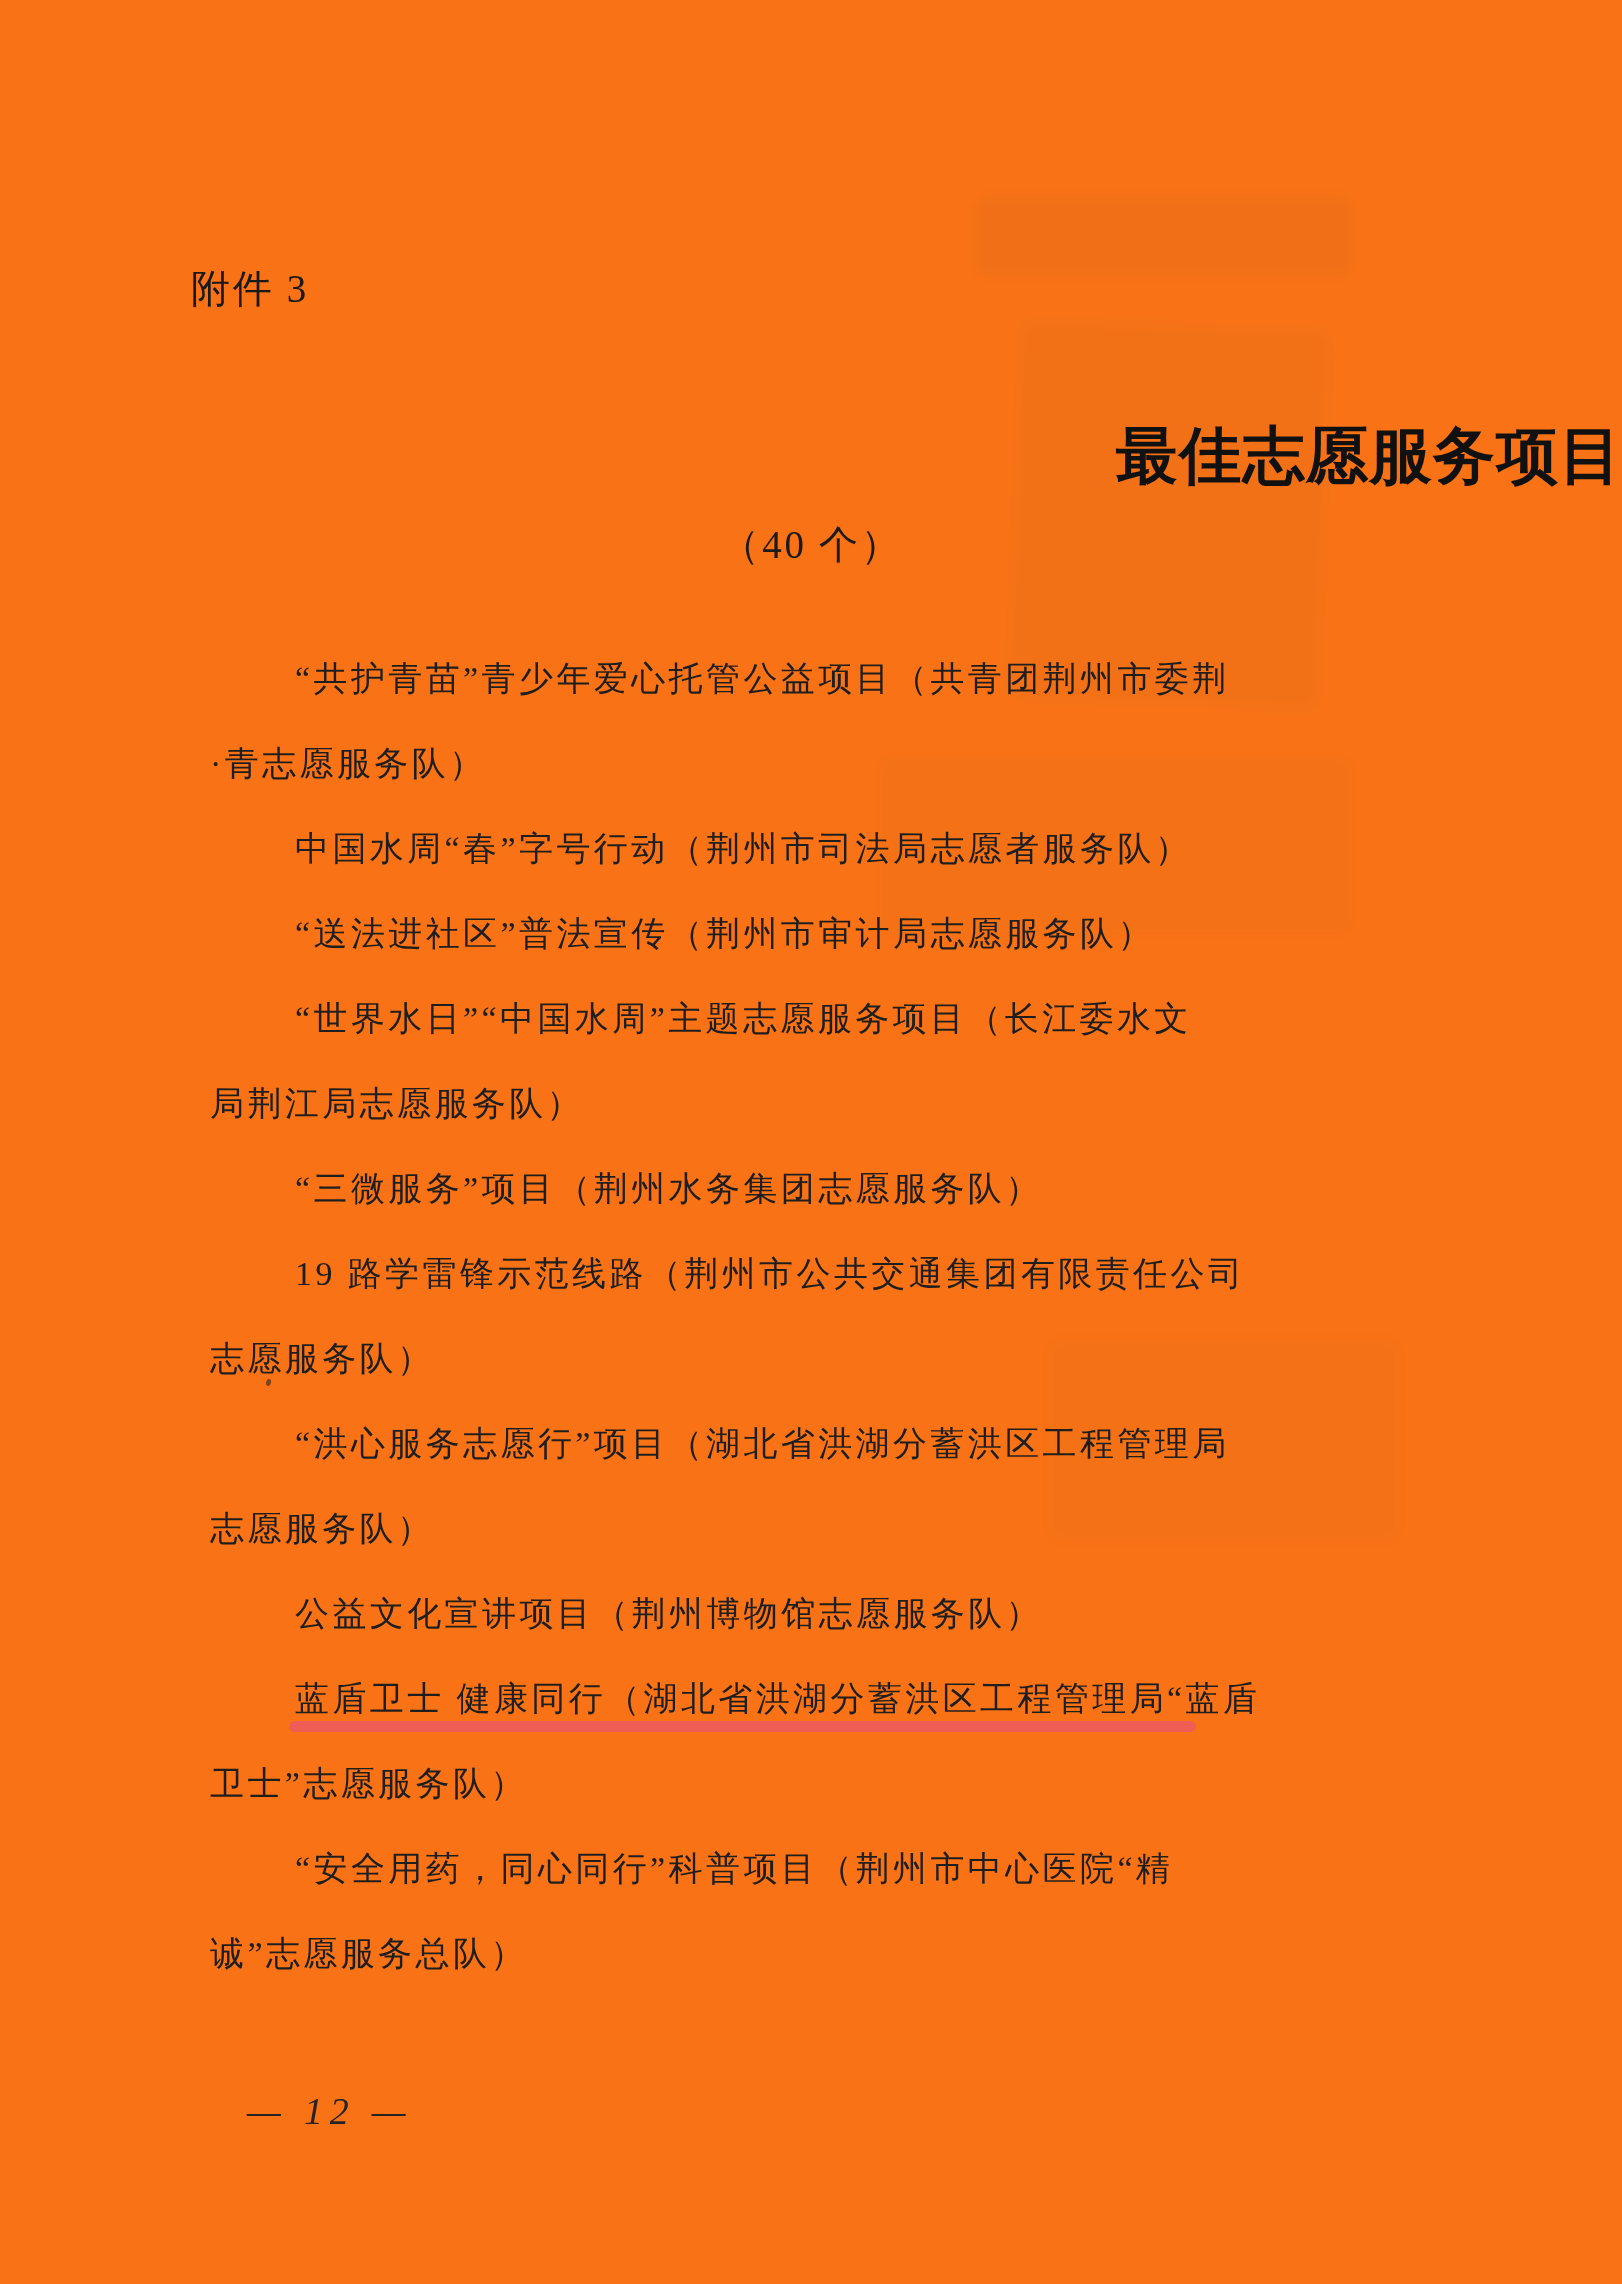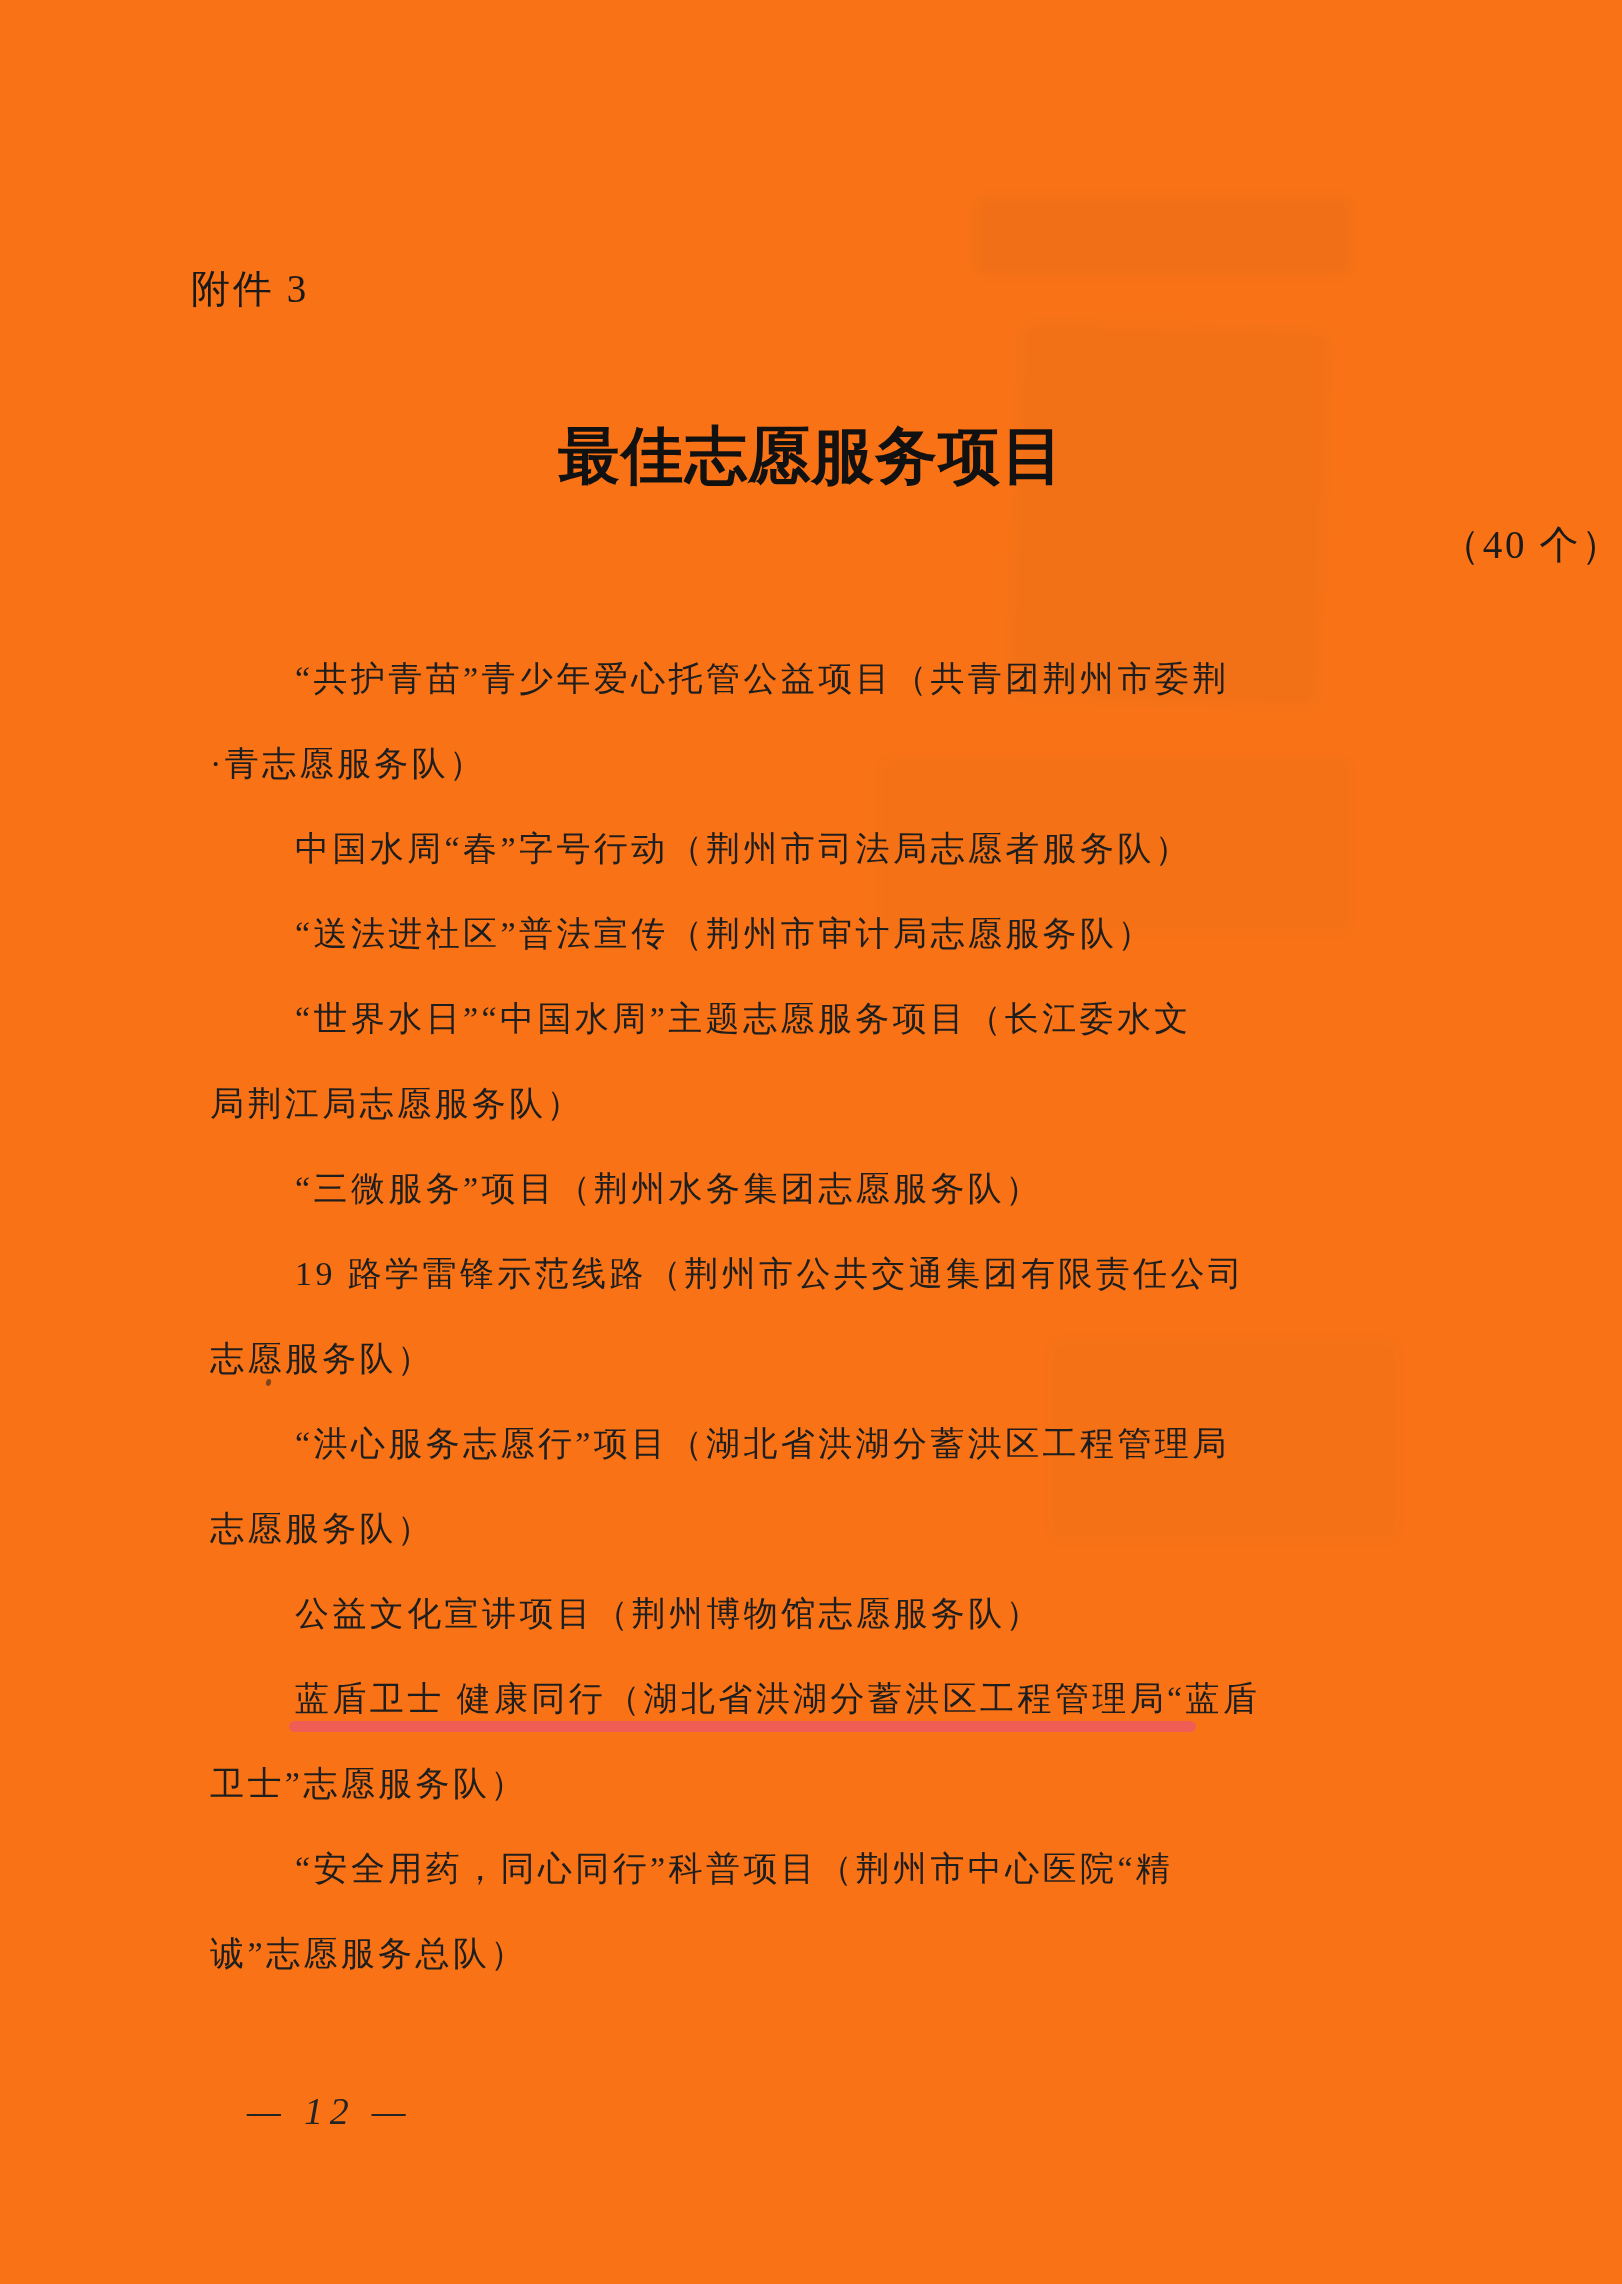--- a/index.html
+++ b/index.html
@@ -12,28 +12,28 @@
     font-family:"Liberation Serif","DejaVu Serif",serif;
     color:#1e1e1e;
   }
   .attachment-label{
     position:absolute;left:191px;top:262px;
     font-size:39px;letter-spacing:2.7px;color:#191919;
     white-space:nowrap;
   }
   .doc-title{
     position:absolute;left:0;top:414px;width:1623px;
-    text-align:center;
+    text-align:right;
     font-family:"Liberation Sans","DejaVu Sans",sans-serif;
     font-weight:bold;font-size:62px;letter-spacing:1.4px;color:#111;
     white-space:nowrap;
   }
   .doc-subtitle{
     position:absolute;left:0;top:518px;width:1623px;
-    text-align:right;font-size:39px;letter-spacing:2.7px;color:#1b1b1b;
+    text-align:center;font-size:39px;letter-spacing:2.7px;color:#1b1b1b;
     white-space:nowrap;
   }
   .body-text{
     position:absolute;left:210px;top:636px;width:1210px;
   }
   .body-text p{
     margin:0;height:85px;line-height:85px;
     font-size:34px;letter-spacing:3.4px;color:#1e1e1e;
     white-space:nowrap;
   }

